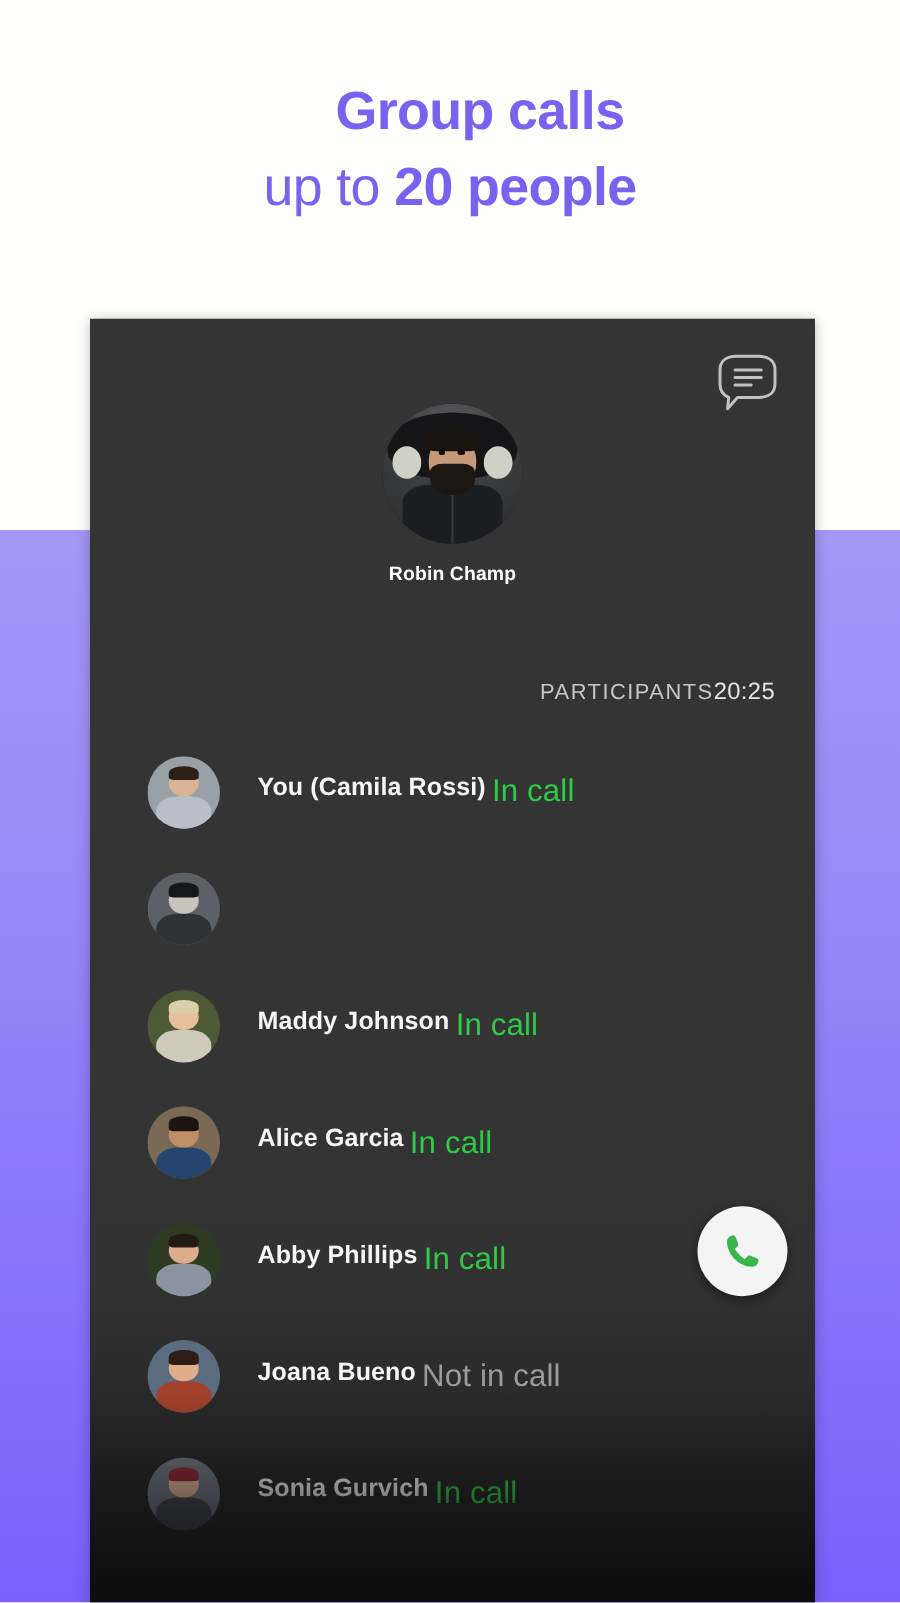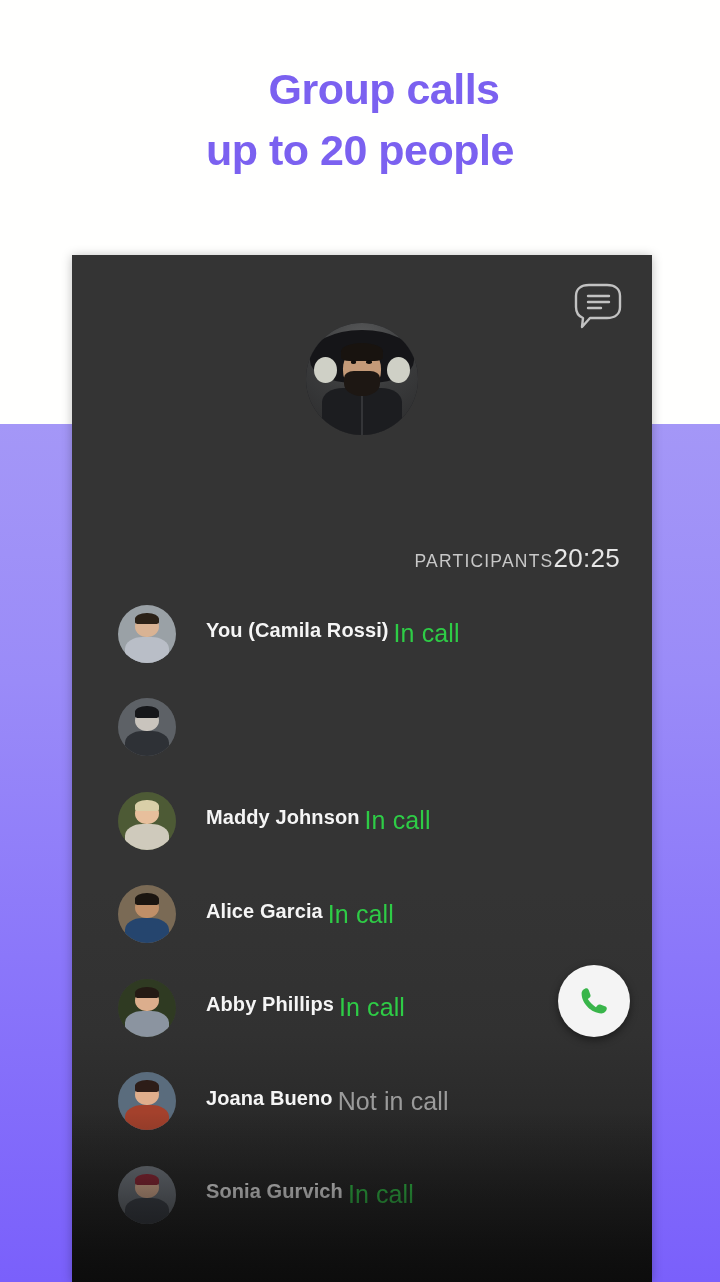--- a/index.html
+++ b/index.html
@@ -46,21 +46,21 @@
     font-weight: bold;
     display: block;
     margin-bottom: 18px;
     margin-left: 48px;
   }
   #headline .line2 {
     font-size: 43px;
     display: block;
     white-space: nowrap;
   }
-  #headline .line2 .light { font-weight: 700; }
+  #headline .line2 .light { font-weight: 400; }
   #headline .line2 .strong { font-weight: bold; }
 
   
   #call-card {
     position: absolute;
     left: 72px; top: 255px;
     width: 580px; height: 1027px;
     background: linear-gradient(180deg,
         #343434 0%, #343434 62%, #313131 76%,
         #262626 88%, #1a1a1a 96%, #111111 100%);
@@ -165,21 +165,21 @@
     align-items: baseline;
     justify-content: flex-end;
   }
   #participants-label {
     font-size: 17.5px;
     color: #c7c7c7;
     letter-spacing: 1.2px;
     font-weight: 400;
   }
   #call-timer {
-    font-size: 26px;
+    font-size: 19px;
     color: #e6e6e6;
     font-weight: 400;
     letter-spacing: 0.3px;
   }
 
   
   #participant-list {
     position: absolute;
     left: 0; top: 332px;
     width: 580px;
@@ -287,20 +287,21 @@
       <div class="fur-l"></div>
       <div class="fur-r"></div>
       <div class="body"></div>
       <div class="zip"></div>
       <div class="face"></div>
       <div class="hair"></div>
       <div class="eye-l"></div>
       <div class="eye-r"></div>
       <div class="beard"></div>
     </div>
+    <div id="caller-name">Robin Champ</div>
   </div>
 
   <div id="participants-header">
     <div id="participants-label">PARTICIPANTS</div>
     <div id="call-timer">20:25</div>
   </div>
 
   <div id="participant-list">
       <div class="participant-row">
         <div class="participant-avatar">

